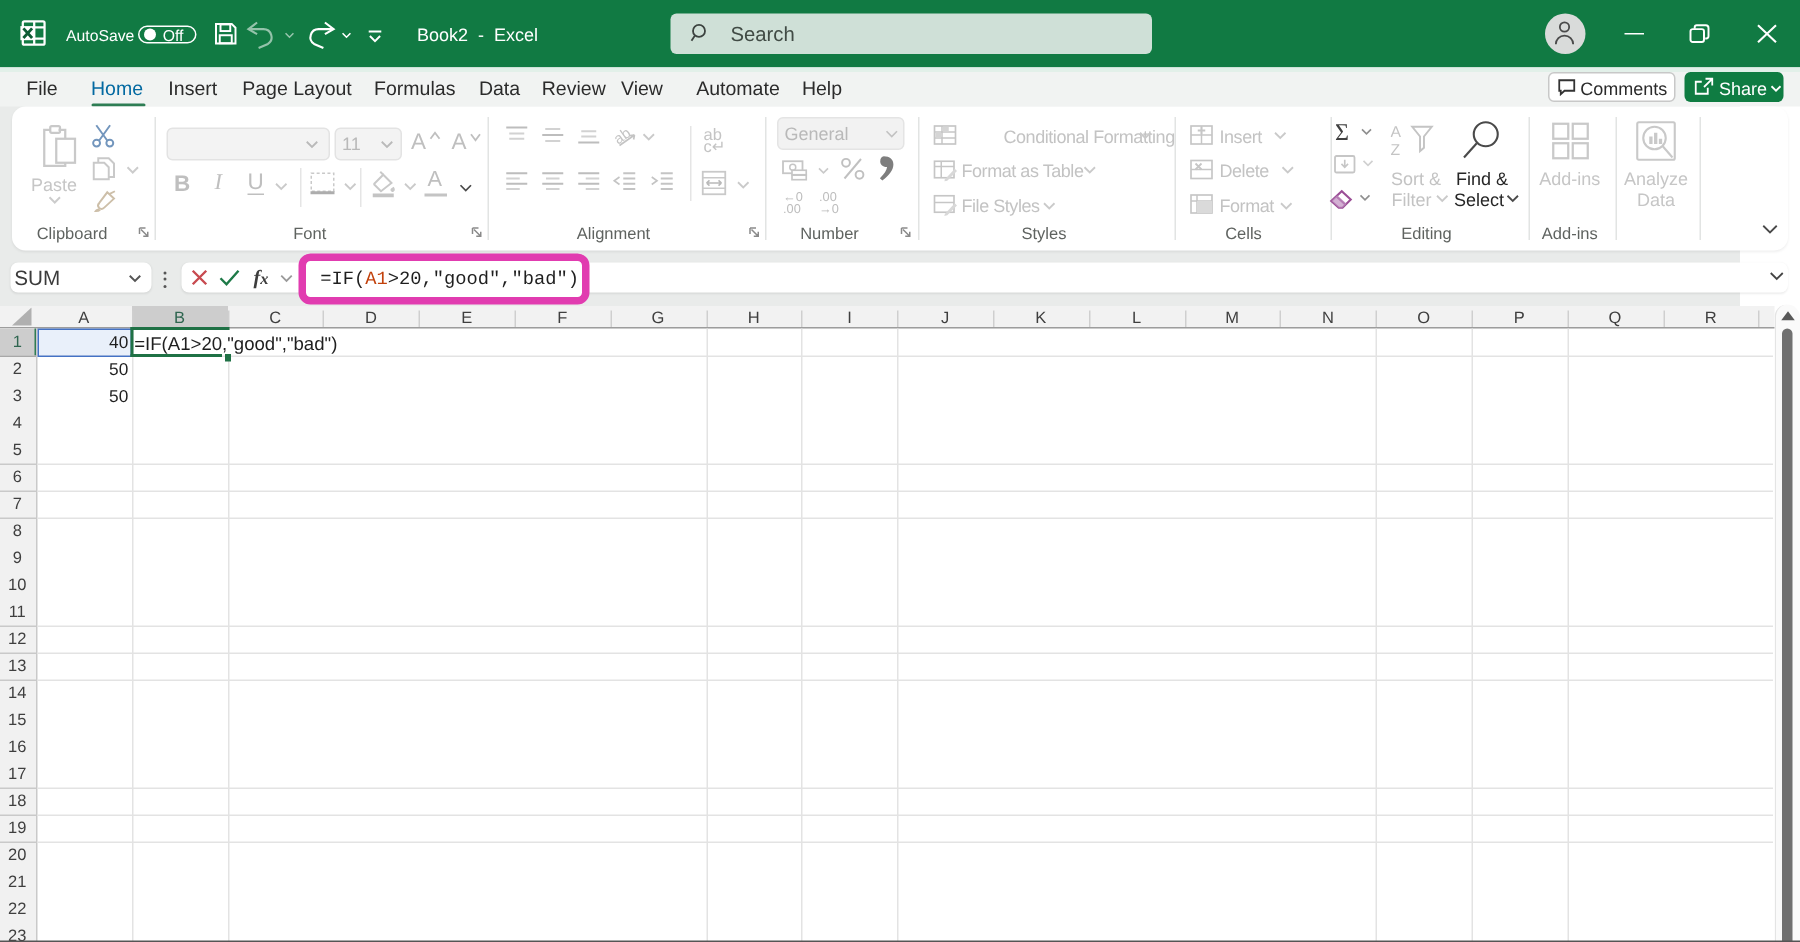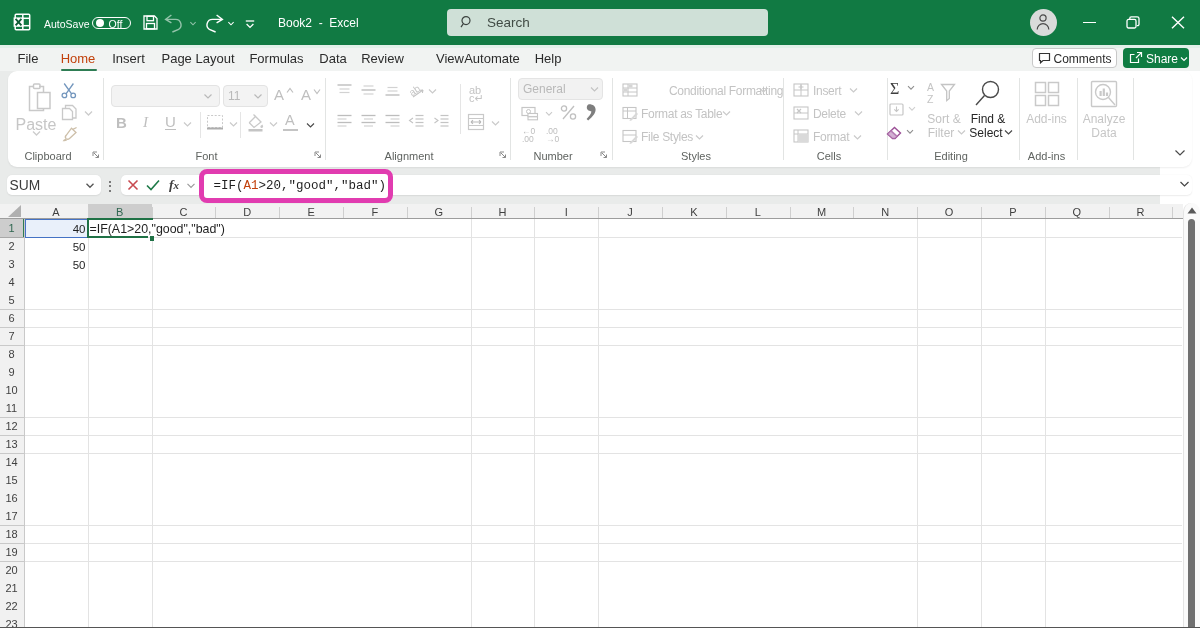--- a/index.html
+++ b/index.html
@@ -68,27 +68,27 @@
 <svg class="a" style="left:1126px;top:16px" width="14" height="13" viewBox="0 0 14 13">
 <rect x="1" y="3.4" width="9" height="8.6" rx="1.5" fill="none" stroke="#fff" stroke-width="1.3"></rect>
 <path d="M3.8 3.2 v-1 a1.4 1.4 0 0 1 1.4-1.4 h6 a1.8 1.8 0 0 1 1.8 1.8 v5.6 a1.4 1.4 0 0 1 -1.4 1.4 h-0.8" fill="none" stroke="#fff" stroke-width="1.3"></path>
 </svg>
 <svg class="a" style="left:1171px;top:16px" width="14" height="13" viewBox="0 0 14 13">
 <path d="M1 0.8 L13 12.2 M13 0.8 L1 12.2" stroke="#fff" stroke-width="1.4"></path>
 </svg>
 <div class="a" style="left:0;top:45px;width:1200px;height:26px;background:#F1F3F2"></div>
 <div class="a" style="left:0;top:45px;width:1200px;height:3px;background:#E2F0E9"></div>
 <div class="tab" style="left:28px;transform:translateX(-50%)">File</div>
-<div class="tab" style="left:78px;transform:translateX(-50%);color:#c2410c">Home</div>
+<div class="tab" style="left:78px;transform:translateX(-50%);color:#0369a1">Home</div>
 <div class="tab" style="left:128.5px;transform:translateX(-50%)">Insert</div>
 <div class="tab" style="left:198px;transform:translateX(-50%)">Page Layout</div>
 <div class="tab" style="left:276.5px;transform:translateX(-50%)">Formulas</div>
 <div class="tab" style="left:333px;transform:translateX(-50%)">Data</div>
 <div class="tab" style="left:382.5px;transform:translateX(-50%)">Review</div>
-<div class="tab" style="left:450px;transform:translateX(-50%)">View</div>
+<div class="tab" style="left:428px;transform:translateX(-50%)">View</div>
 <div class="tab" style="left:492px;transform:translateX(-50%)">Automate</div>
 <div class="tab" style="left:548px;transform:translateX(-50%)">Help</div>
 <div class="a" style="left:60.5px;top:68.5px;width:36px;height:2px;background:#2E7D54;border-radius:2px"></div>
 <div class="a" style="left:1031.5px;top:47.5px;width:85px;height:20.5px;background:#fff;border:1px solid #C8C8C8;border-radius:4px"></div>
 <svg class="a" style="left:1038px;top:52px" width="13" height="12" viewBox="0 0 13 12">
 <path d="M1.5 1.5 h10 v7 h-6.5 l-2.5 2.3 v-2.3 h-1 z" fill="none" stroke="#333" stroke-width="1.2"></path>
 </svg>
 <div class="a" style="left:1053.5px;top:51.5px;font-size:12px;color:#2B2B2B">Comments</div>
 <div class="a" style="left:1123px;top:47.5px;width:65.5px;height:20.5px;background:#0F7C42;border-radius:4px"></div>
 <svg class="a" style="left:1129px;top:51px" width="14" height="13" viewBox="0 0 14 13">
@@ -129,21 +129,21 @@
 <svg class="a" style="left:598.5px;top:150px" width="10" height="10" viewBox="0 0 10 10">
 <path d="M2 2 h4 M2 2 v4 M3 3 l4.5 4.5 M7.5 4.5 v3 h-3" fill="none" stroke="#8A8A8A" stroke-width="1"></path>
 </svg>
 
 <svg class="a" style="left:25px;top:82px" width="28" height="32" viewBox="0 0 28 32">
 <path d="M9 4.5 h-4.5 v24 h14 v-4" fill="none" stroke="#C9C9C9" stroke-width="1.5"></path>
 <path d="M14 4.5 h4.5 v6" fill="none" stroke="#C9C9C9" stroke-width="1.5"></path>
 <rect x="8.5" y="2" width="6.5" height="4.5" rx="1" fill="none" stroke="#C9C9C9" stroke-width="1.5"></rect>
 <rect x="12.5" y="10.5" width="12.5" height="16" fill="#fff" stroke="#C9C9C9" stroke-width="1.5"></rect>
 </svg>
-<div class="a" style="left:36px;top:116px;transform:translateX(-50%);font-size:16px;color:#C6C6C6">Paste</div>
+<div class="a" style="left:36px;top:116px;transform:translateX(-50%);font-size:12px;color:#C6C6C6">Paste</div>
 <svg class="a" style="left:32px;top:130px" width="9" height="8" viewBox="0 0 9 8">
       <path d="M1 1.5 l3.5 3.5 L8 1.5" fill="none" stroke="#CCCCCC" stroke-width="1.3"></path>
     </svg>
 
 <svg class="a" style="left:61px;top:82px" width="17" height="17" viewBox="0 0 17 17">
 <circle cx="3.4" cy="13.4" r="2.3" fill="none" stroke="#7396BD" stroke-width="1.3"></circle>
 <circle cx="12.2" cy="13.4" r="2.3" fill="none" stroke="#7396BD" stroke-width="1.3"></circle>
 <path d="M5 11.8 L12.4 1.5 M10.6 11.8 L3.2 1.5" stroke="#7396BD" stroke-width="1.3" fill="none"></path>
 </svg>
 

